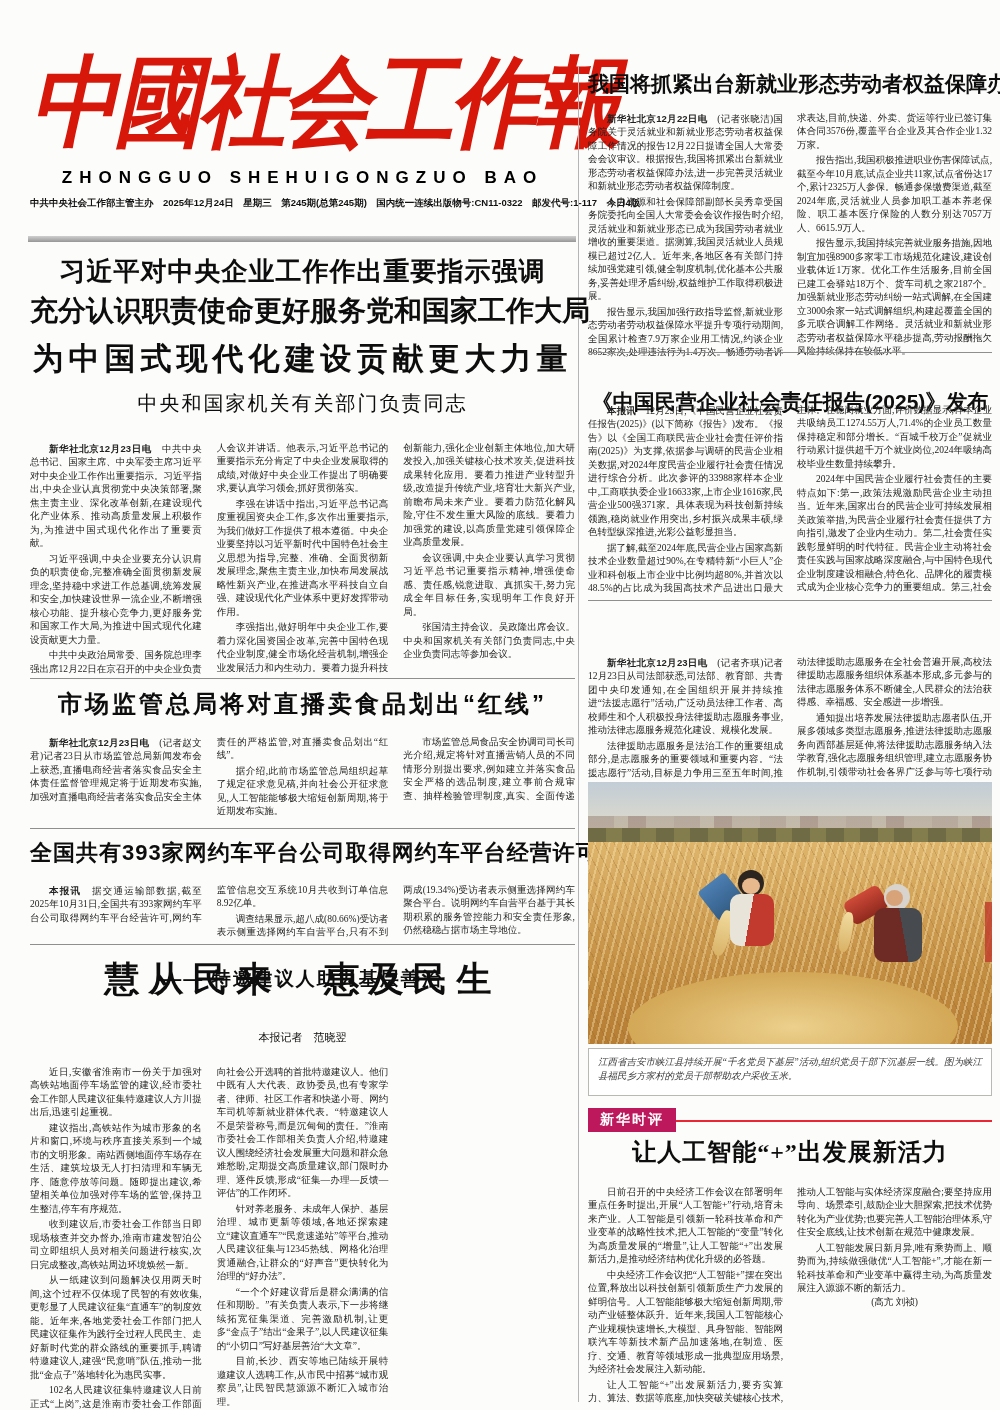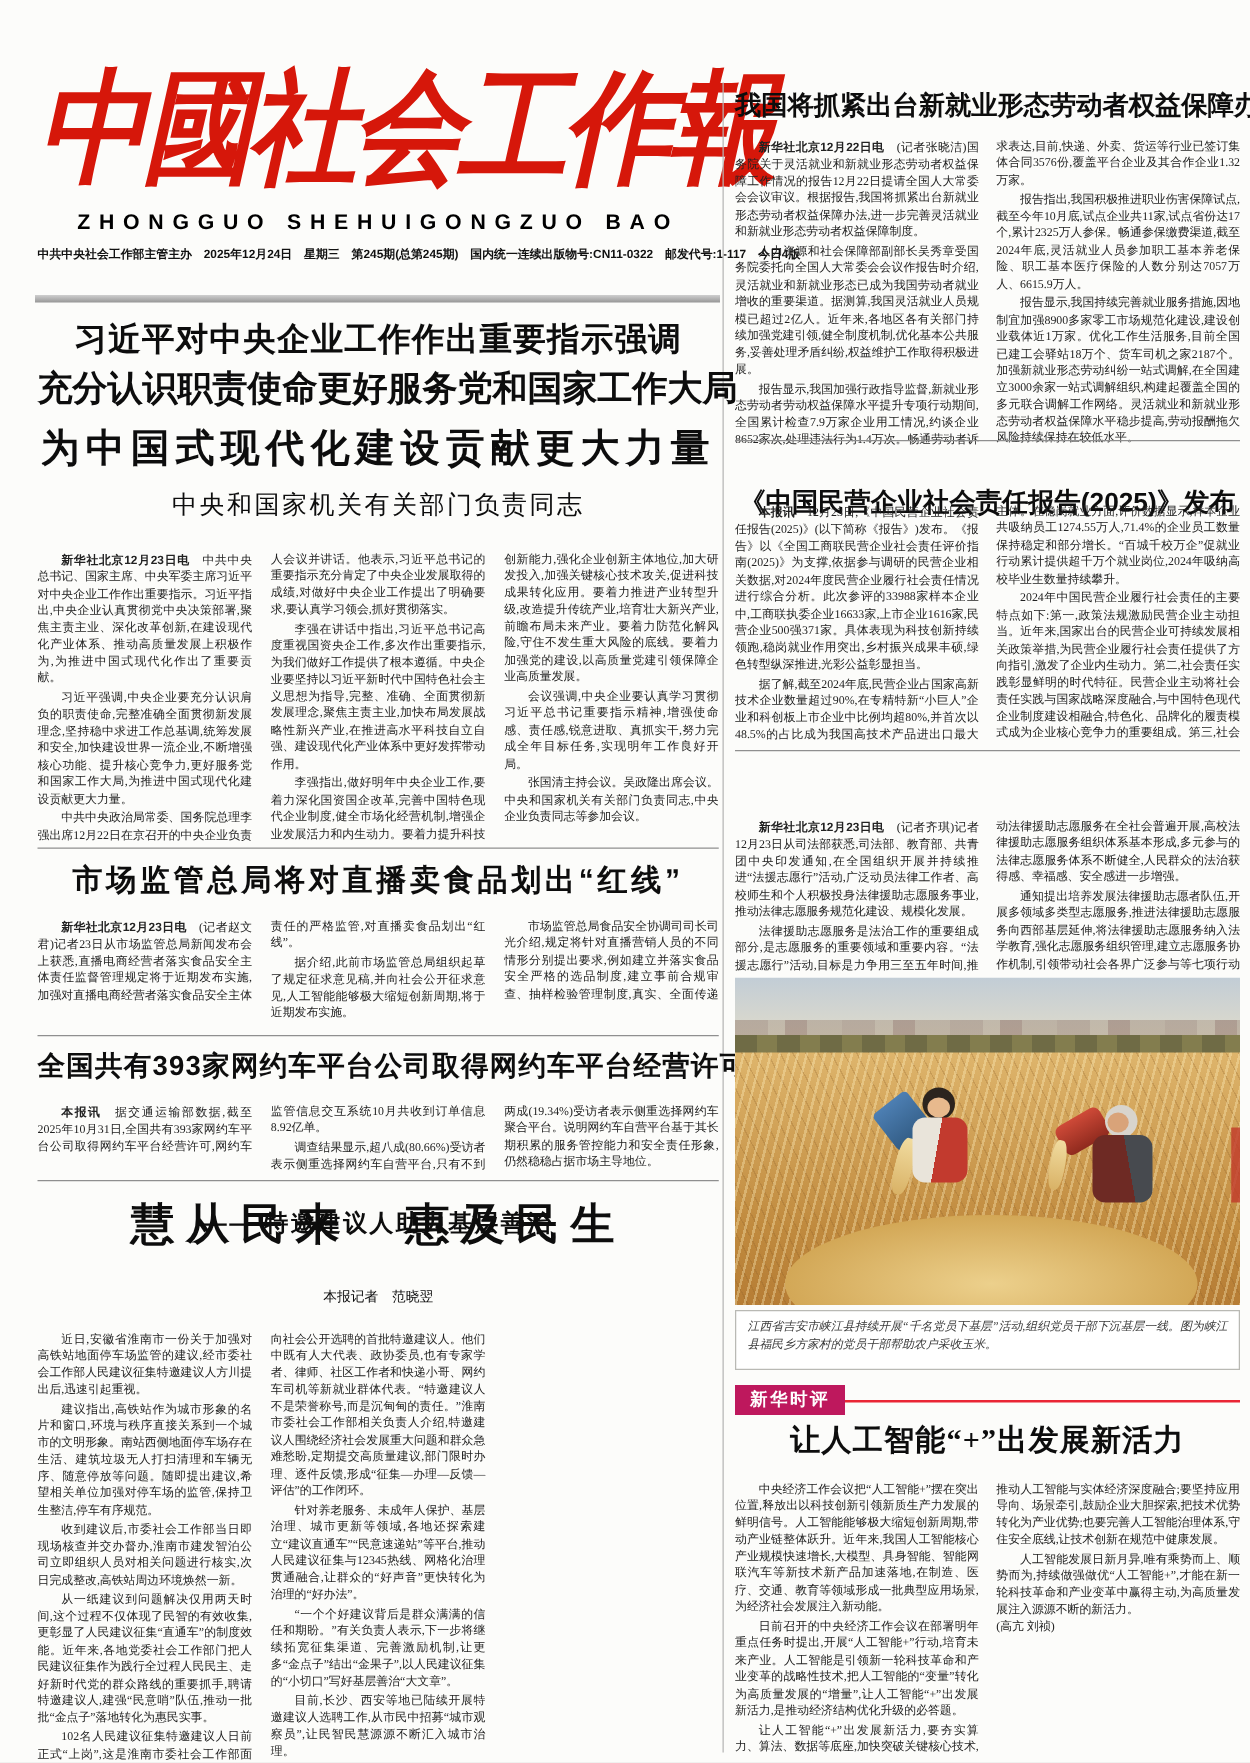--- a/index.html
+++ b/index.html
@@ -22,21 +22,21 @@
   .vrule{position:absolute;left:578px;top:66px;width:1px;height:1336px;background:#b5b5b5;}
   .hrule{position:absolute;height:1px;background:#8f8f8f;}
 
   
   .h{position:absolute;font-family:"Liberation Sans",sans-serif;font-weight:bold;
      color:#0d0d0d;text-align:center;white-space:nowrap;}
   .cols{position:absolute;font-size:9.5px;line-height:1.42;text-align:justify;
         column-fill:auto;overflow:hidden;color:#222;margin-top:12px;}
   .cols p{margin:0 0 2px 0;text-indent:2em;}
   .cols b{font-family:"Liberation Sans",sans-serif;}
-  .sig{text-align:left;text-indent:0 !important;}
+  .sig{text-align:center;text-indent:0 !important;}
 
   
   .lead-k{left:30px;top:254px;width:545px;font-size:26px;letter-spacing:1px;}
   .lead-1{left:30px;top:292px;width:545px;font-size:28px;letter-spacing:0;}
   .lead-2{left:30px;top:338px;width:545px;font-size:31px;letter-spacing:5px;}
   .lead-sub{left:30px;top:390px;width:545px;font-size:20px;font-weight:normal;letter-spacing:2px;}
   .lead-body{left:30px;top:430px;width:545px;height:240px;column-count:3;column-gap:15px;}
 
   
   .mkt-h{left:30px;top:688px;width:545px;font-size:24px;letter-spacing:3px;}
@@ -227,21 +227,21 @@
     </div>
     <div class="ph-flag" data-name="photo-red-flag"></div>
   </div>
   <div class="caption" data-name="photo-caption">江西省吉安市峡江县持续开展“千名党员下基层”活动,组织党员干部下沉基层一线。图为峡江县福民乡方家村的党员干部帮助农户采收玉米。</div>
 
   <div class="cm-label" data-name="commentary-label">新华时评</div>
   <div class="cm-line" data-name="commentary-rule"></div>
   <div class="h cm-h" data-name="commentary-headline">让人工智能“+”出发展新活力</div>
   <div class="cols cm-body" data-name="commentary-body">
     <div data-name="commentary-paragraphs">
+        <p data-name="paragraph">日前召开的中央经济工作会议在部署明年重点任务时提出,开展“人工智能+”行动,培育未来产业。人工智能是引领新一轮科技革命和产业变革的战略性技术,把人工智能的“变量”转化为高质量发展的“增量”,让人工智能“+”出发展新活力,是推动经济结构优化升级的必答题。</p>
         <p data-name="paragraph">中央经济工作会议把“人工智能+”摆在突出位置,释放出以科技创新引领新质生产力发展的鲜明信号。人工智能能够极大缩短创新周期,带动产业链整体跃升。近年来,我国人工智能核心产业规模快速增长,大模型、具身智能、智能网联汽车等新技术新产品加速落地,在制造、医疗、交通、教育等领域形成一批典型应用场景,为经济社会发展注入新动能。</p>
-        <p data-name="paragraph">日前召开的中央经济工作会议在部署明年重点任务时提出,开展“人工智能+”行动,培育未来产业。人工智能是引领新一轮科技革命和产业变革的战略性技术,把人工智能的“变量”转化为高质量发展的“增量”,让人工智能“+”出发展新活力,是推动经济结构优化升级的必答题。</p>
         <p data-name="paragraph">让人工智能“+”出发展新活力,要夯实算力、算法、数据等底座,加快突破关键核心技术,推动人工智能与实体经济深度融合;要坚持应用导向、场景牵引,鼓励企业大胆探索,把技术优势转化为产业优势;也要完善人工智能治理体系,守住安全底线,让技术创新在规范中健康发展。</p>
         <p data-name="paragraph">人工智能发展日新月异,唯有乘势而上、顺势而为,持续做强做优“人工智能+”,才能在新一轮科技革命和产业变革中赢得主动,为高质量发展注入源源不断的新活力。</p>
       </div>
     <p class="sig" data-name="commentary-signature">(高亢 刘祯)</p>
   </div>
 
 </div>
 
 </body></html>

